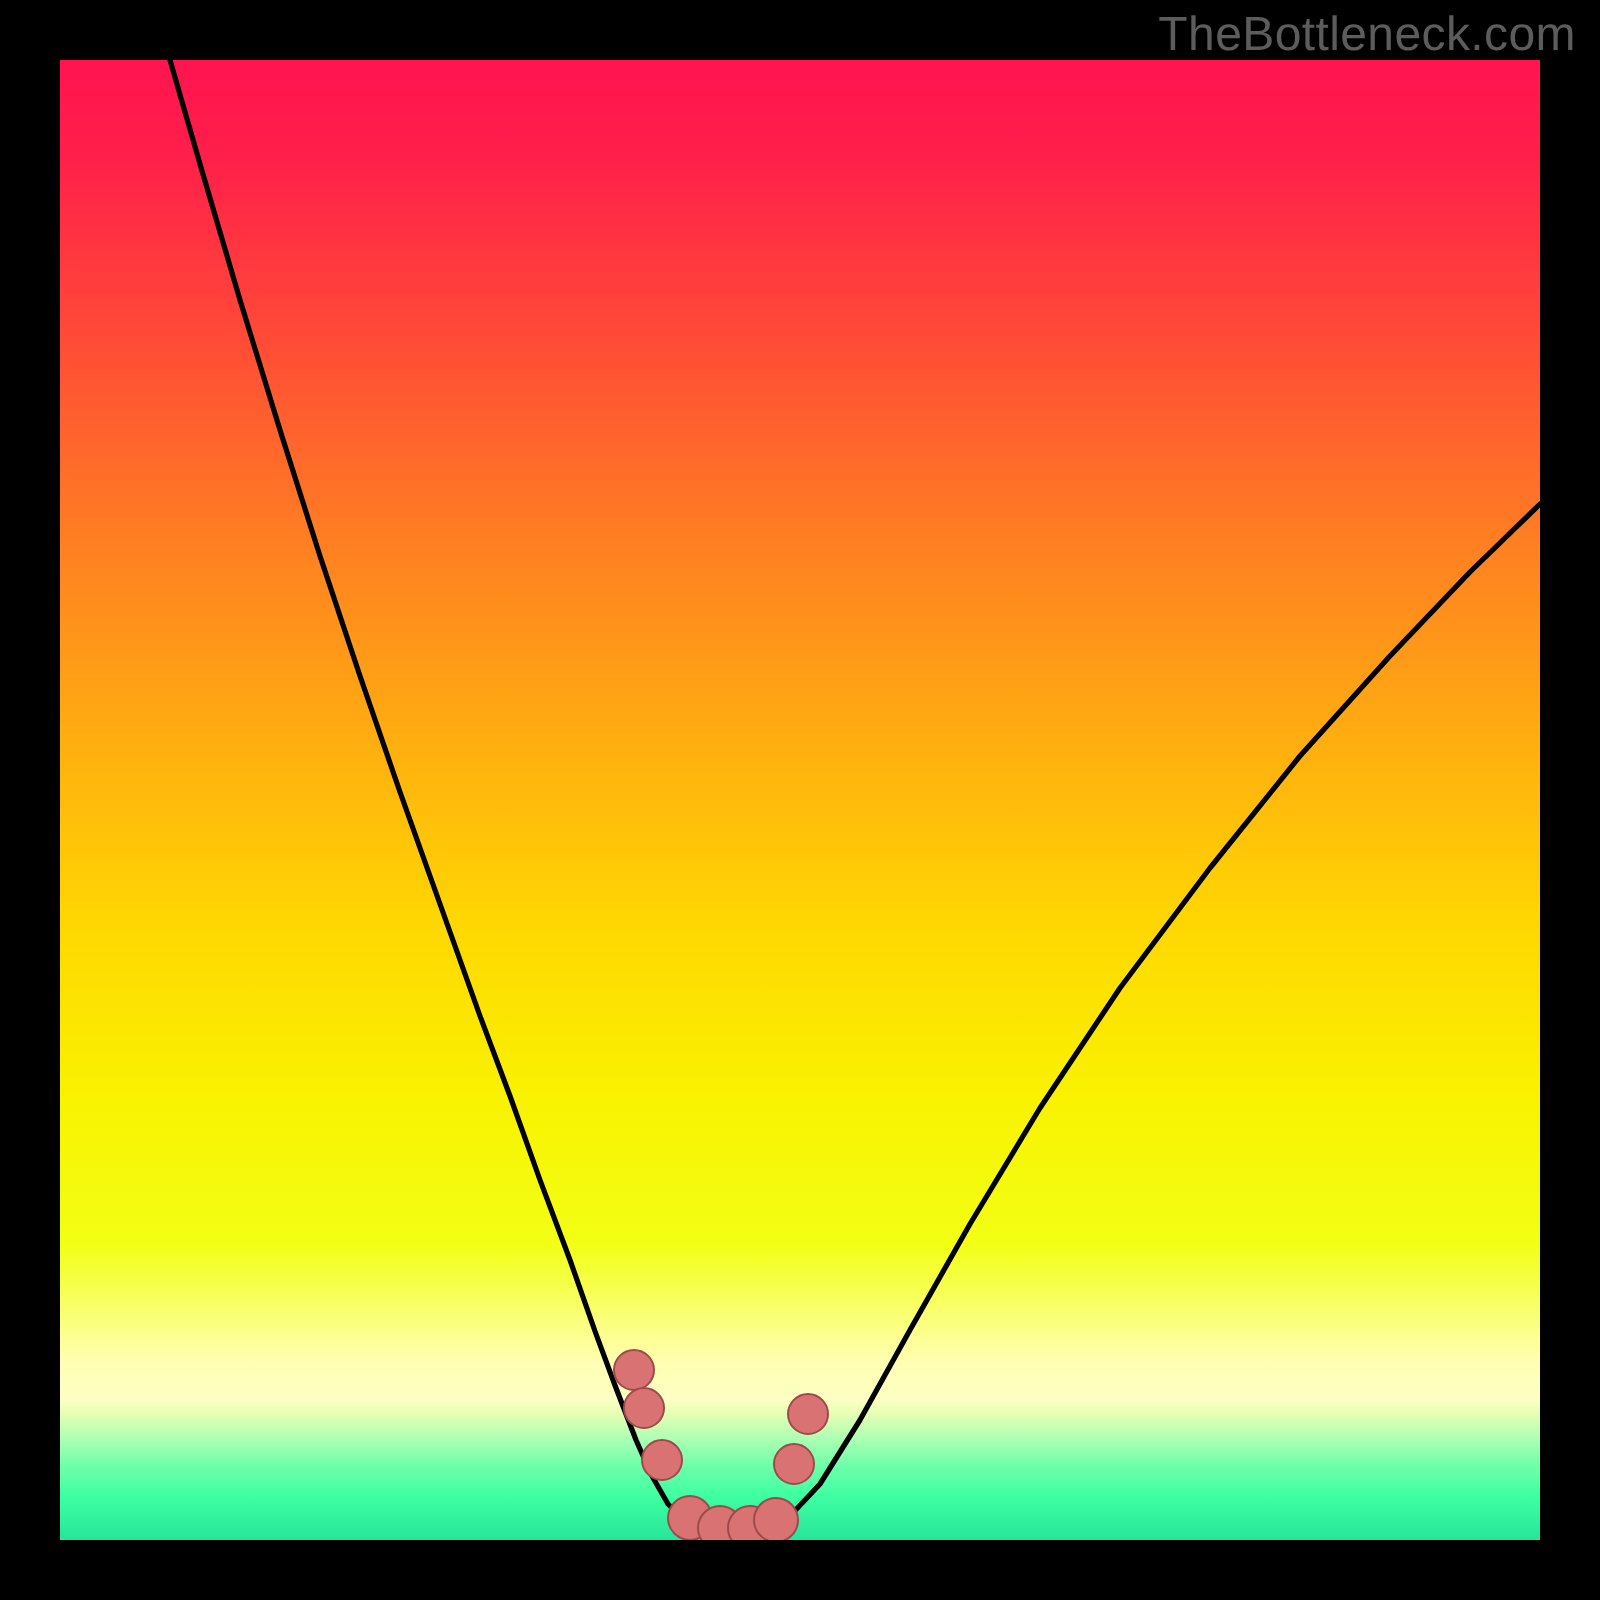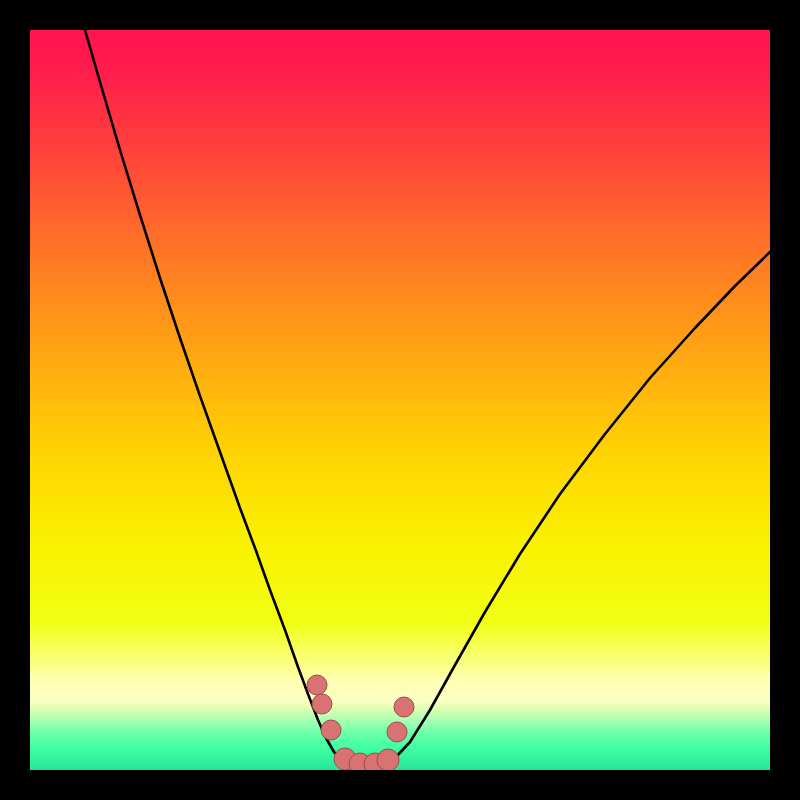--- a/index.html
+++ b/index.html
@@ -34,20 +34,21 @@
     height: 740px;
   }
   svg {
     display: block;
   }
 </style>
 </head>
 <body>
 
 <div class="outer">
+  <div class="watermark">TheBottleneck.com</div>
   <div class="plot-wrap">
     <svg id="chart-svg" width="740" height="740" viewBox="0 0 740 740">
       <defs>
         <linearGradient id="bg-grad" x1="0" y1="0" x2="0" y2="1">
             <stop offset="0%" stop-color="#ff1450"></stop>
             <stop offset="6%" stop-color="#ff1e4b"></stop>
             <stop offset="18%" stop-color="#ff4838"></stop>
             <stop offset="32%" stop-color="#ff7d23"></stop>
             <stop offset="46%" stop-color="#ffae10"></stop>
             <stop offset="57.99999999999999%" stop-color="#ffd602"></stop>

